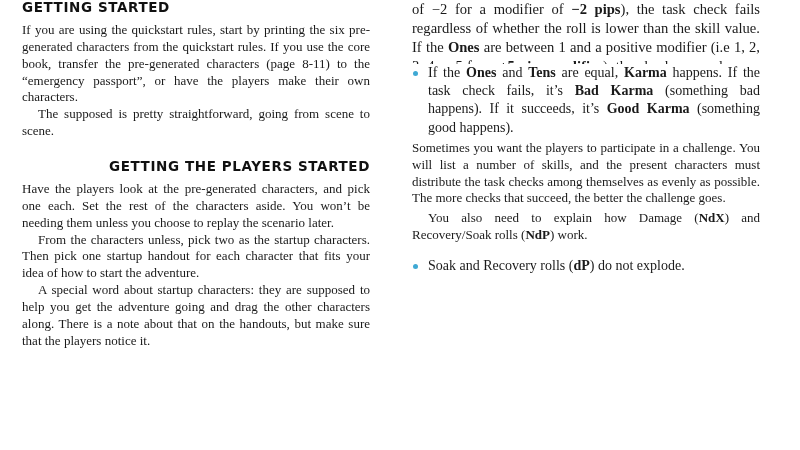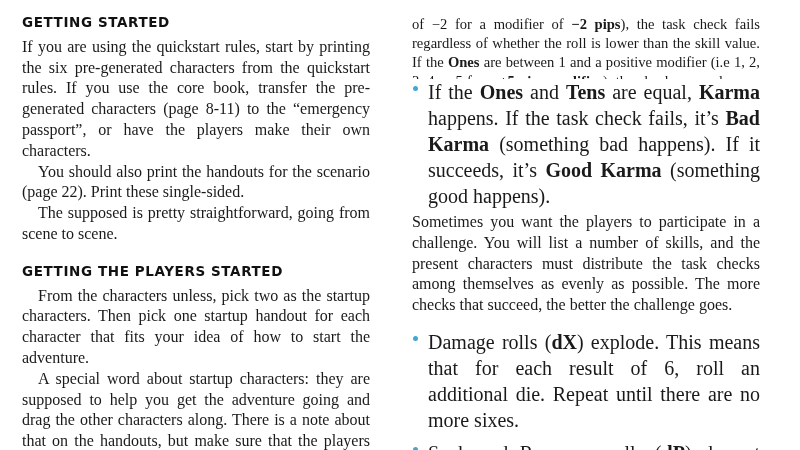--- a/index.html
+++ b/index.html
@@ -12,21 +12,21 @@
     background: #ffffff;
     font-family: "Liberation Serif", serif;
     color: #1a1a1a;
     overflow: hidden;
   }
   .page {
     position: relative;
     width: 784px;
     height: 450px;
     box-sizing: border-box;
-    padding: 15px 22px;
+    padding: 0 22px;
     display: flex;
     gap: 42px;
   }
   .column {
     width: 348px;
     flex: 0 0 348px;
     position: relative;
   }
   .col-left { padding-top: 0px; }
   .col-right { padding-top: 0px; }
@@ -36,43 +36,44 @@
     font-weight: bold;
     font-size: 13.5px;
     letter-spacing: 0.6px;
     color: #111;
     margin: 0 0 7px 0;
     text-transform: uppercase;
     line-height: 1.1;
   }
   h2.section-head.spaced-top {
     margin-top: 19px;
+    text-align: right;
   }
   p {
     margin: 0;
-    font-size: 16px;
+    font-size: 13px;
     line-height: 1.30;
     text-align: justify;
     text-justify: inter-word;
     hyphens: auto;
   }
   p.indent {
     text-indent: 16px;
   }
   p.gap { margin-top: 3px; }
 
   ul.bullets {
     list-style: none;
     margin: 0;
     padding: 0;
   }
   ul.bullets li {
     position: relative;
     padding-left: 16px;
-    font-size: 20px;
+    font-size: 14px;
     line-height: 1.30;
     text-align: justify;
     margin-bottom: 7px;
   }
   ul.bullets li:last-child { margin-bottom: 0; }
   ul.bullets li::before {
     content: "";
     position: absolute;
     left: 1px;
     top: 7px;
@@ -95,44 +96,44 @@
 </head>
 <body>
 
 <div class="page">
 
   <div class="column col-left">
 
     <h2 class="section-head">Getting Started</h2>
 
     <p>If you are using the quickstart rules, start by printing the six pre-generated characters from the quickstart rules. If you use the core book, transfer the pre-generated characters (page 8-11) to the “emergency passport”, or have the players make their own characters.</p>
-    <p class="indent">You should also print the handouts for the scenario (page 22). Print these single-sided.</p>
     <p class="indent">The supposed is pretty straightforward, going from scene to scene.</p>
 
     <h2 class="section-head spaced-top">Getting the Players Started</h2>
 
+    <p>Have the players look at the pre-generated characters, and pick one each. Set the rest of the characters aside. You won’t be needing them unless you choose to replay the scenario later.</p>
     <p class="indent">From the characters unless, pick two as the startup characters. Then pick one startup handout for each character that fits your idea of how to start the adventure.</p>
     <p class="indent">A special word about startup characters: they are supposed to help you get the adventure going and drag the other characters along. There is a note about that on the handouts, but make sure that the players notice it.</p>
 
   </div>
 
   <div class="column col-right">
 
     <div class="clip-top" style="height:64px;">
       <p class="frag-top">of −2 for a modifier of <b>−2 pips</b>), the task check fails regardless of whether the roll is lower than the skill value. If the <b>Ones</b> are between 1 and a positive modifier (i.e 1, 2, 3, 4 or 5 for a <b>+5 pips modifier</b>), the check succeeds even if the roll is higher than the skill value.</p>
     </div>
 
     <ul class="bullets">
       <li>If the <b>Ones</b> and <b>Tens</b> are equal, <b>Karma</b> happens. If the task check fails, it’s <b>Bad Karma</b> (something bad happens). If it succeeds, it’s <b>Good Karma</b> (something good happens).</li>
     </ul>
 
     <p class="gap">Sometimes you want the players to participate in a challenge. You will list a number of skills, and the present characters must distribute the task checks among themselves as evenly as possible. The more checks that succeed, the better the challenge goes.</p>
 
+    <p class="indent gap">You also need to explain how Damage (<b>NdX</b>) and Recovery/Soak rolls (<b>NdP</b>) work.</p>
 
     <div style="height:13px;"></div>
 
     <ul class="bullets">
-      <li>Damage rolls (<b>dX</b>) explode. This means that for each result of 6, roll an additional die. Repeat until there are no more sixes.</li>
       <li>Soak and Recovery rolls (<b>dP</b>) do not explode.</li>
     </ul>
 
   </div>
 </div>
 
 </body></html>

